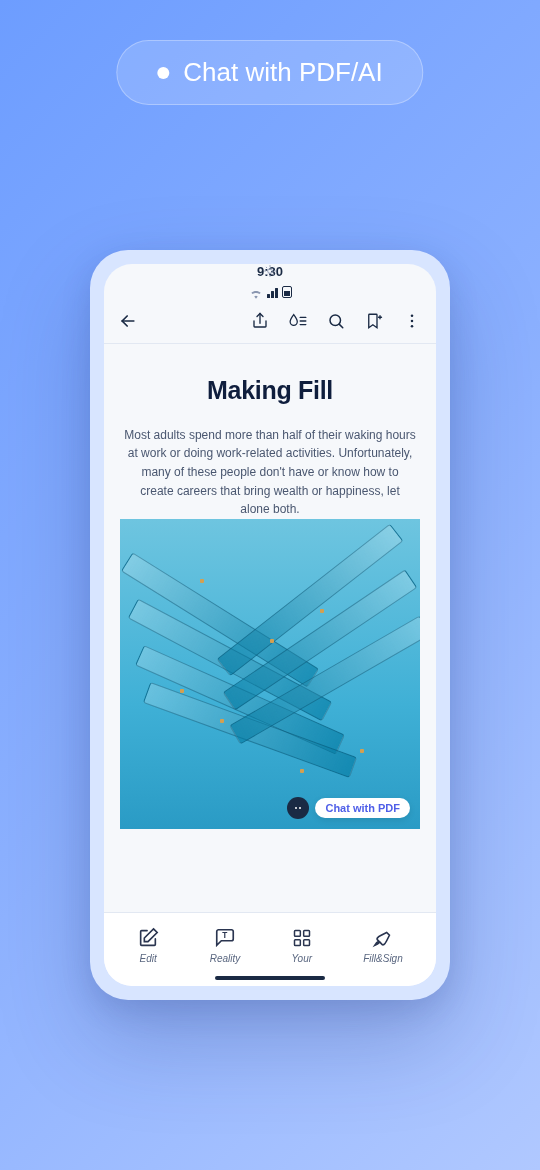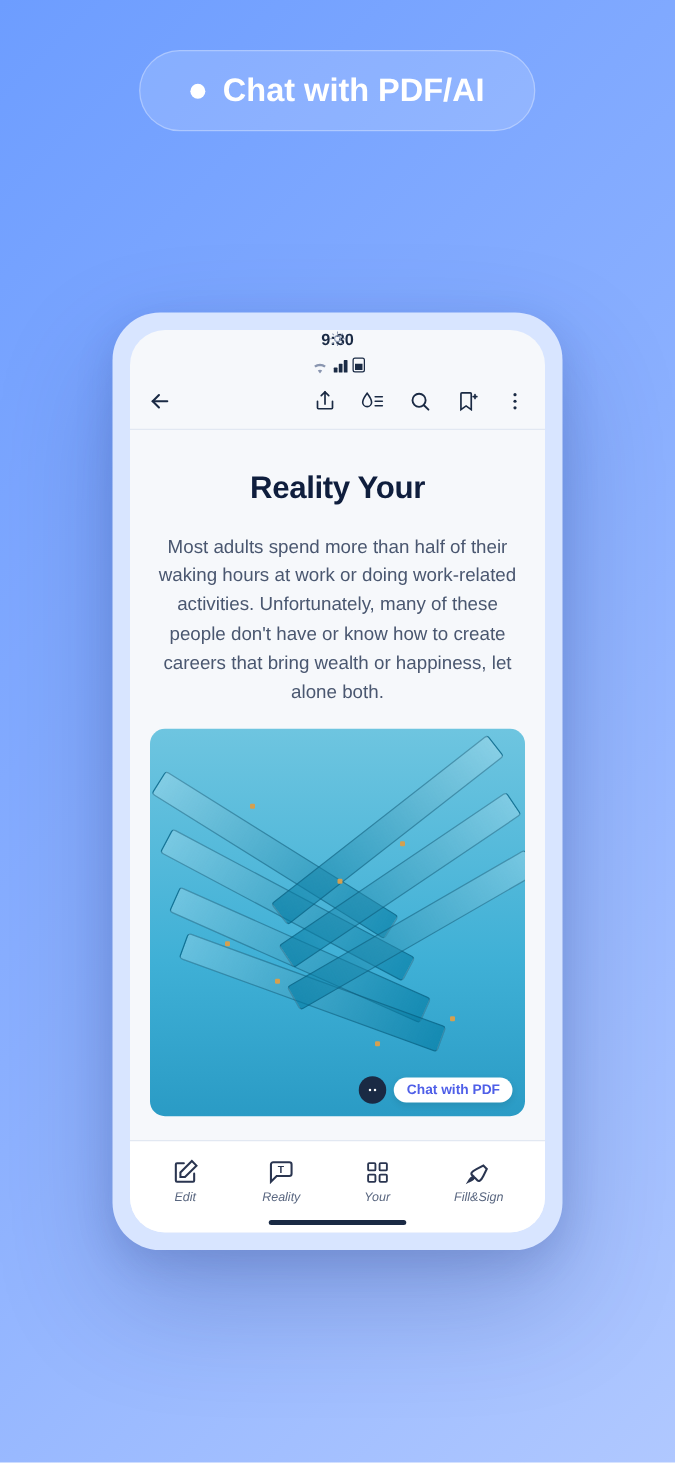--- a/index.html
+++ b/index.html
@@ -28,21 +28,21 @@
     }
     .promo-dot {
       width: 12px;
       height: 12px;
       background: #fff;
       border-radius: 50%;
     }
     .promo-text {
       color: #fff;
       font-size: 26px;
-      font-weight: 700;
+      font-weight: 400;
       white-space: nowrap;
     }
 
     .phone {
       position: absolute;
       top: 250px;
       left: 50%;
       transform: translateX(-50%);
       width: 360px;
       height: 750px;
@@ -112,32 +112,31 @@
       font-size: 25px;
       font-weight: 800;
       color: #0f1e3d;
       text-align: center;
       line-height: 1.35;
       letter-spacing: -0.3px;
       font-family: "Arial Black", sans-serif;
     }
     .body-text {
       margin-top: 18px;
-      font-size: 15px;
+      font-size: 12px;
       color: #4a5770;
       text-align: center;
       line-height: 1.55;
       padding: 0 4px;
     }
 
     .hero-image {
-      margin-top: 18px;
       width: 300px;
       height: 310px;
-      border-radius: 12px;
+      border-radius: 0;
       background: linear-gradient(180deg, #6ec5e0 0%, #3fb0d6 60%, #2a9bc5 100%);
       position: relative;
       overflow: hidden;
     }
     .ribbon {
       position: absolute;
       width: 220px;
       height: 22px;
       background: linear-gradient(90deg, rgba(255,255,255,0.2), rgba(0,120,160,0.6));
       border: 1px solid rgba(0,70,100,0.4);
@@ -317,21 +316,21 @@
         <svg width="18" height="18" viewBox="0 0 24 24" fill="currentColor">
             <circle cx="12" cy="5" r="1.7"></circle>
             <circle cx="12" cy="12" r="1.7"></circle>
             <circle cx="12" cy="19" r="1.7"></circle>
           </svg>
       </span>
     </div>
 
     <div class="content">
       <div class="title">
-        <div>Reality Your</div>
+        <div>Making Fill</div>
       </div>
       <p class="body-text">Most adults spend more than half of their waking hours at work or doing work-related activities. Unfortunately, many of these people don't have or know how to create careers that bring wealth or happiness, let alone both.</p>
 
       <div class="hero-image">
         <div class="ribbon r1"></div>
         <div class="ribbon r2"></div>
         <div class="ribbon r3"></div>
         <div class="ribbon r7"></div>
         <div class="ribbon r4"></div>
         <div class="ribbon r5"></div>

